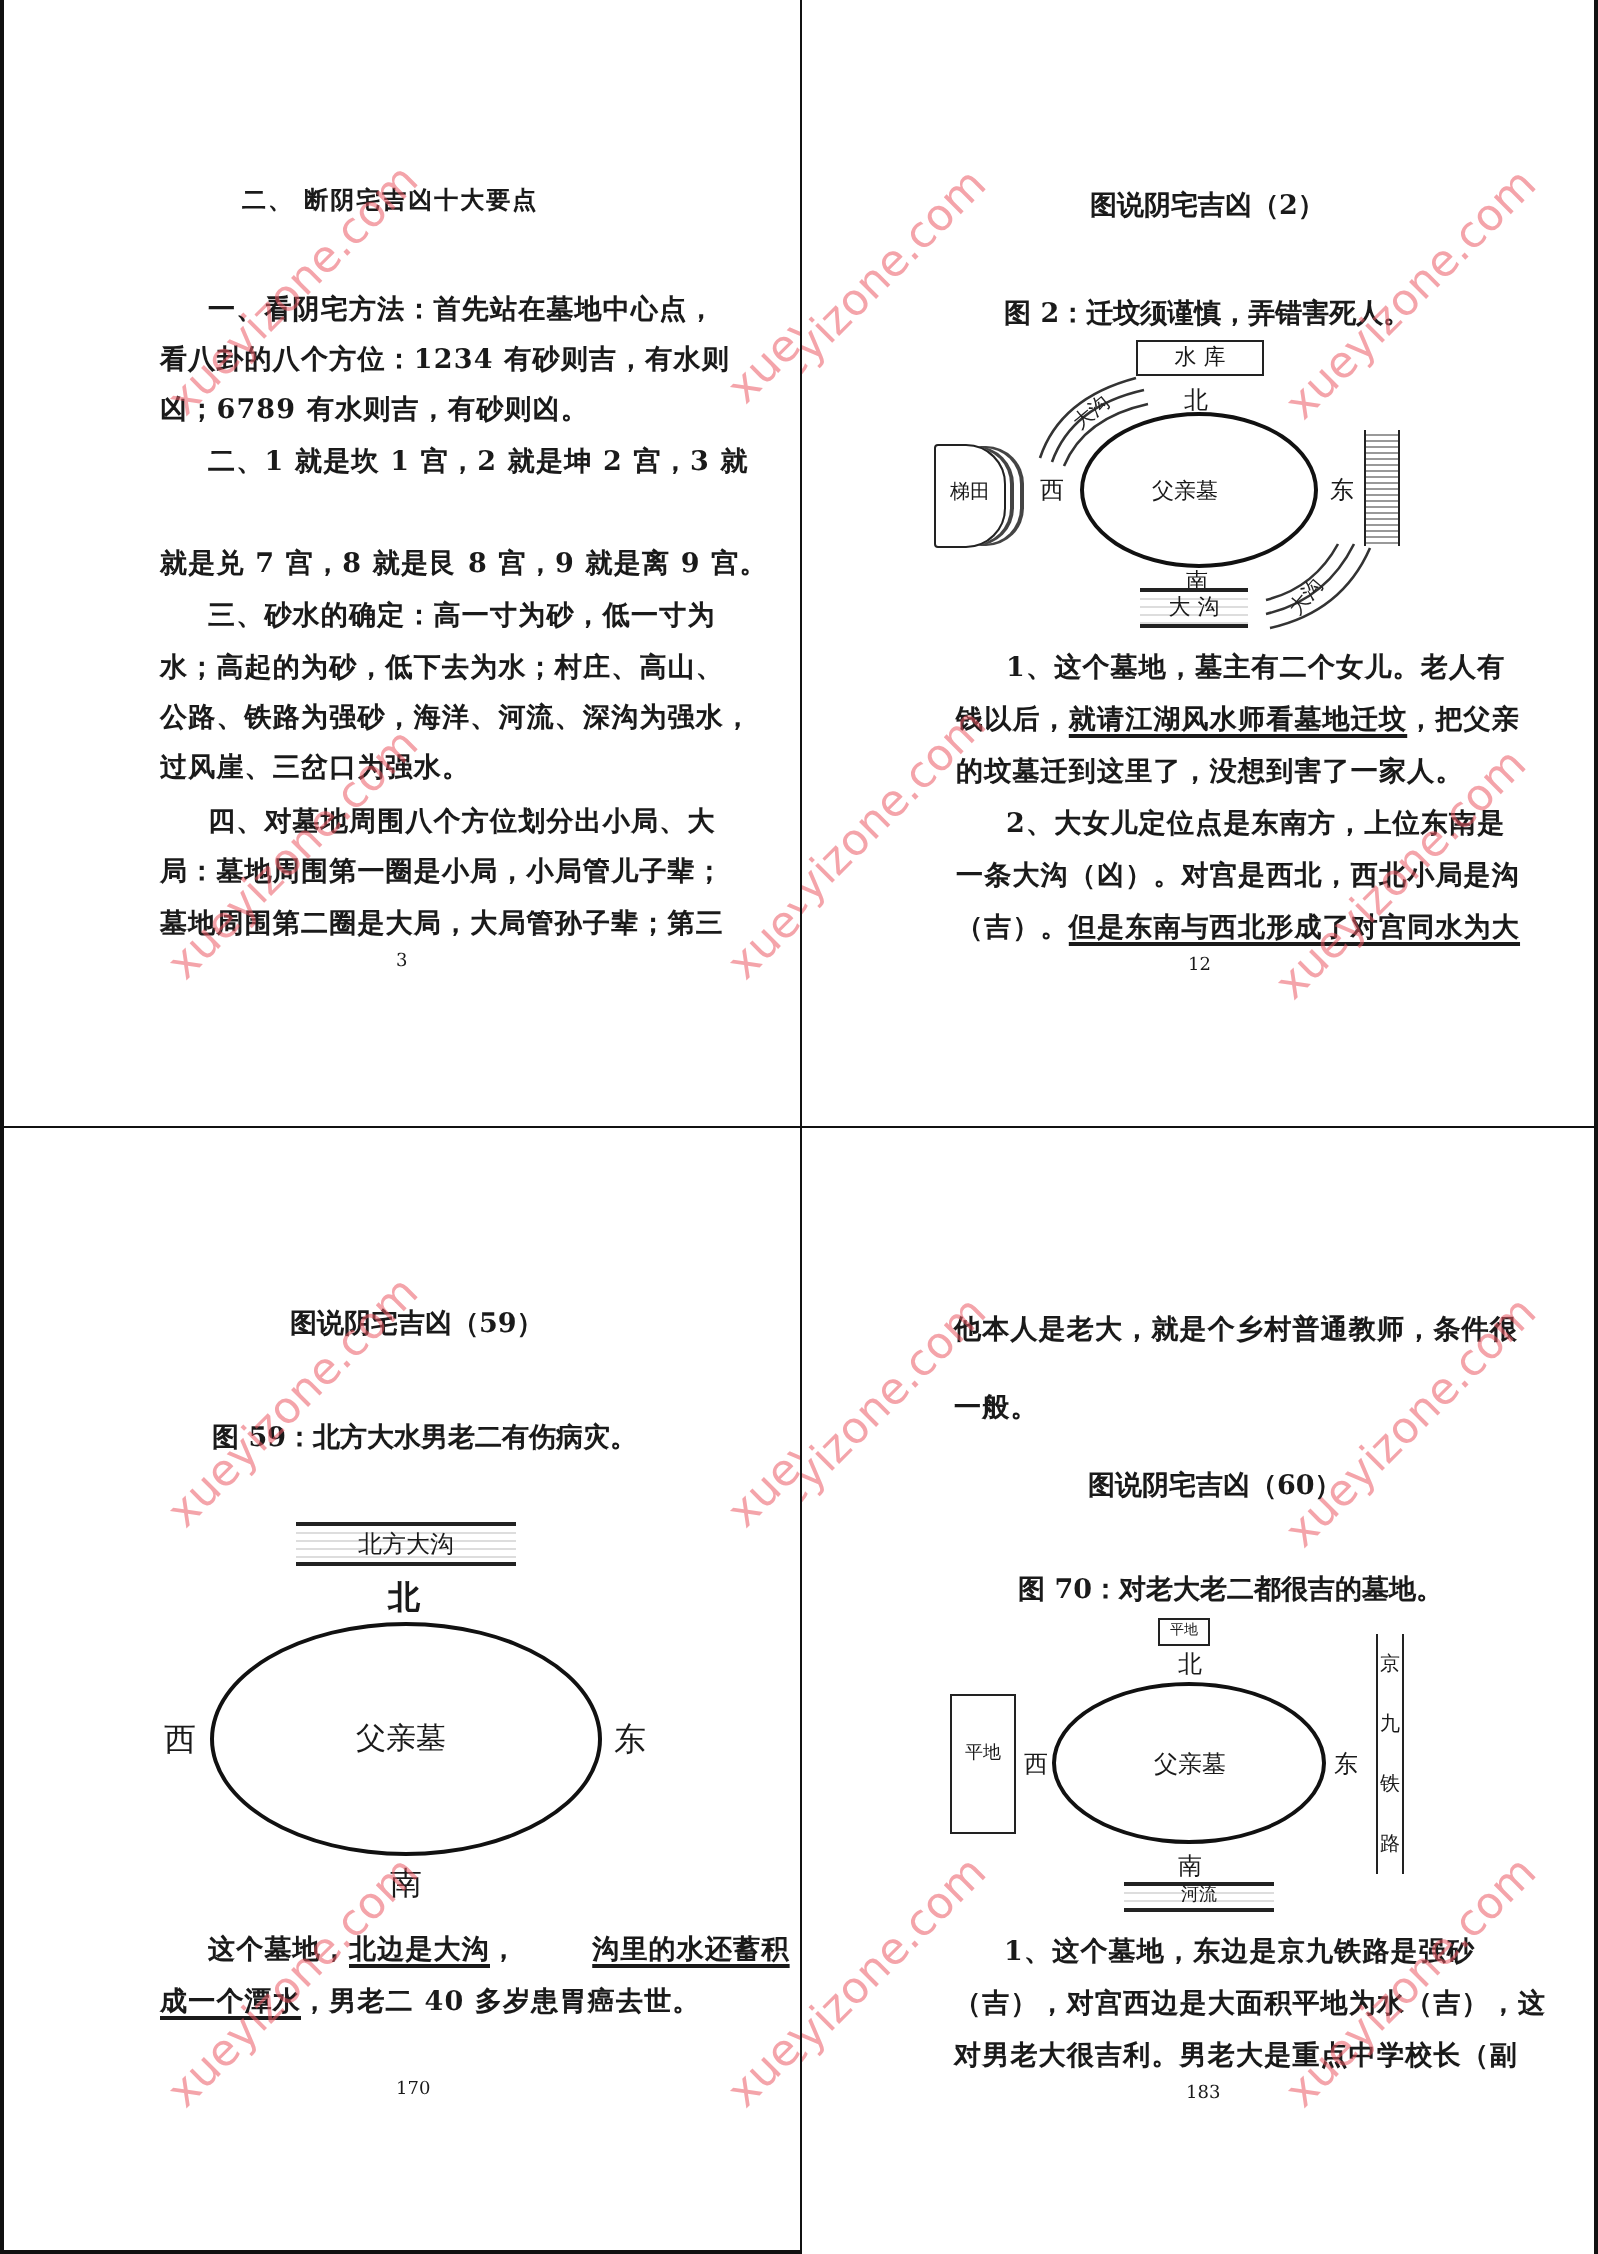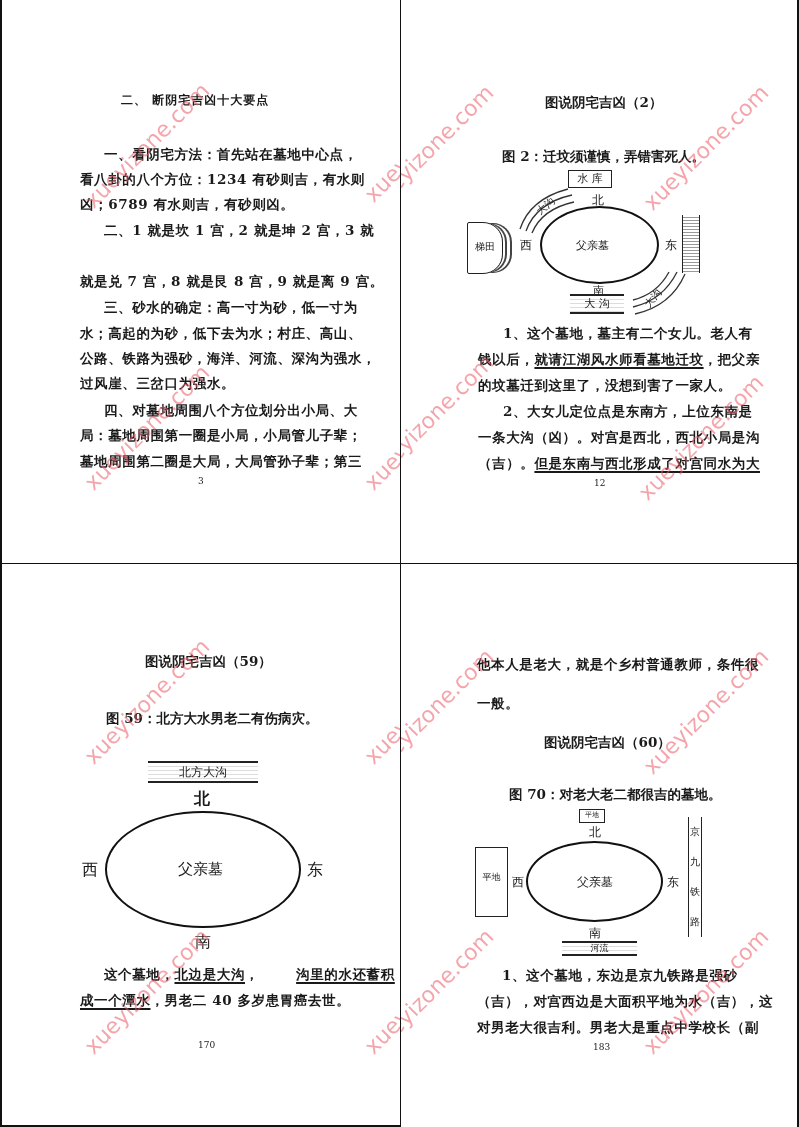--- a/index.html
+++ b/index.html
@@ -54,21 +54,21 @@
     <div class="wm" style="left:95px;top:470px;">xueyizone.com</div>
     <div class="wm" style="left:375px;top:182px;">xueyizone.com</div>
     <div class="wm" style="left:375px;top:470px;">xueyizone.com</div>
   </div>
 
   <div class="page p2">
     <div class="abs sub" style="left:144px;top:94px;font-weight:600;">图说阴宅吉凶（2）</div>
     <div class="abs sub" style="left:101px;top:148px;">图 2：迁坟须谨慎，弄错害死人。</div>
 
     <div>
-      <div class="box" style="left:167px;top:170px;width:44px;height:18px;font-size:11px;line-height:15px;">水 库</div>
+      <div class="box" style="left:167px;top:170px;width:64px;height:18px;font-size:11px;line-height:15px;">水 库</div>
       <div class="dirlab" style="left:191px;top:192px;font-size:12px;">北</div>
       <div class="ellipse" style="left:139px;top:206px;width:119px;height:78px;"></div>
       <div class="dirlab" style="left:175px;top:238px;font-size:11px;">父亲墓</div>
       <div class="dirlab" style="left:119px;top:237px;font-size:12px;">西</div>
       <div class="dirlab" style="left:264px;top:237px;font-size:12px;">东</div>
       <div class="dirlab" style="left:192px;top:283px;font-size:11px;">南</div>
       <div class="ditch" style="left:169px;top:294px;width:54px;height:20px;font-size:11px;line-height:16px;">大 沟</div>
       <div class="box" style="left:66px;top:222px;width:36px;height:52px;font-size:10px;line-height:48px;border-radius:2px 20px 20px 2px;border-left:1.5px solid #222;box-shadow:4px 0 0 -2px #fff,5px 0 0 -1px #444,9px 0 0 -2px #fff,10px 0 0 -1px #444;">梯田</div>
       <svg style="position:absolute;left:115px;top:185px;" width="60" height="50">
         <path d="M4 44 Q14 14 52 4" stroke="#333" fill="none" stroke-width="1.3"></path>

